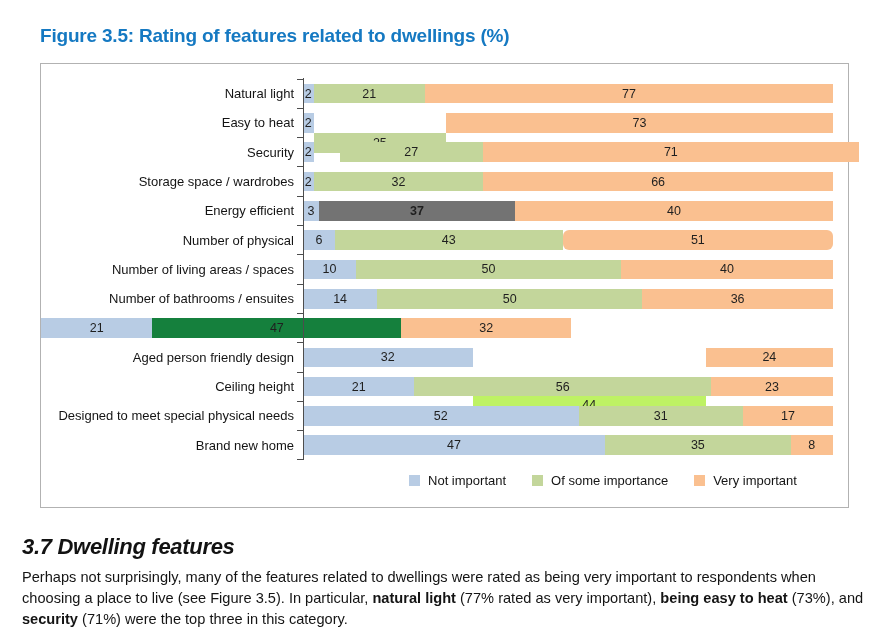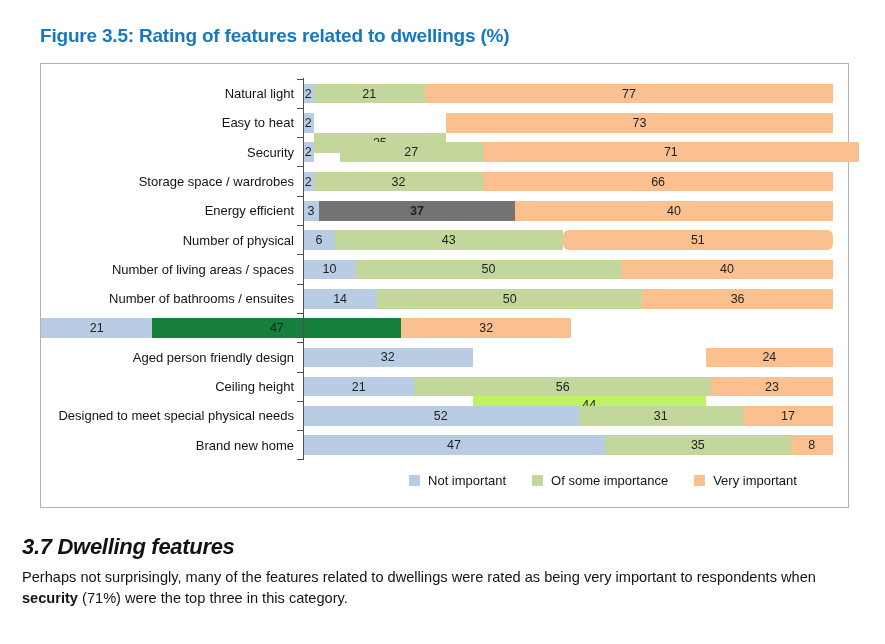--- a/index.html
+++ b/index.html
@@ -283,14 +283,15 @@
     <div class="axis-tick" style="top: 278.2px;"></div>
     <div class="axis-tick" style="top: 307.5px;"></div>
     <div class="axis-tick" style="top: 336.8px;"></div>
     <div class="axis-tick" style="top: 366.1px;"></div>
     <div class="axis-tick" style="top: 395.4px;"></div>
   </div>
 
 <div class="section-heading">3.7 Dwelling features</div>
 <div class="section-paragraph">
     <div class="para-line"><span class="">Perhaps not surprisingly, many of the features related to dwellings were rated as being very important to respondents when</span></div>
+    <div class="para-line"><span class="">choosing a place to live (see Figure 3.5). In particular, </span><span class="para-bold">natural light</span><span class=""> (77% rated as very important), </span><span class="para-bold">being easy to heat</span><span class=""> (73%), and</span></div>
     <div class="para-line"><span class="para-bold">security</span><span class=""> (71%) were the top three in this category.</span></div>
   </div>
 
 </body></html>

